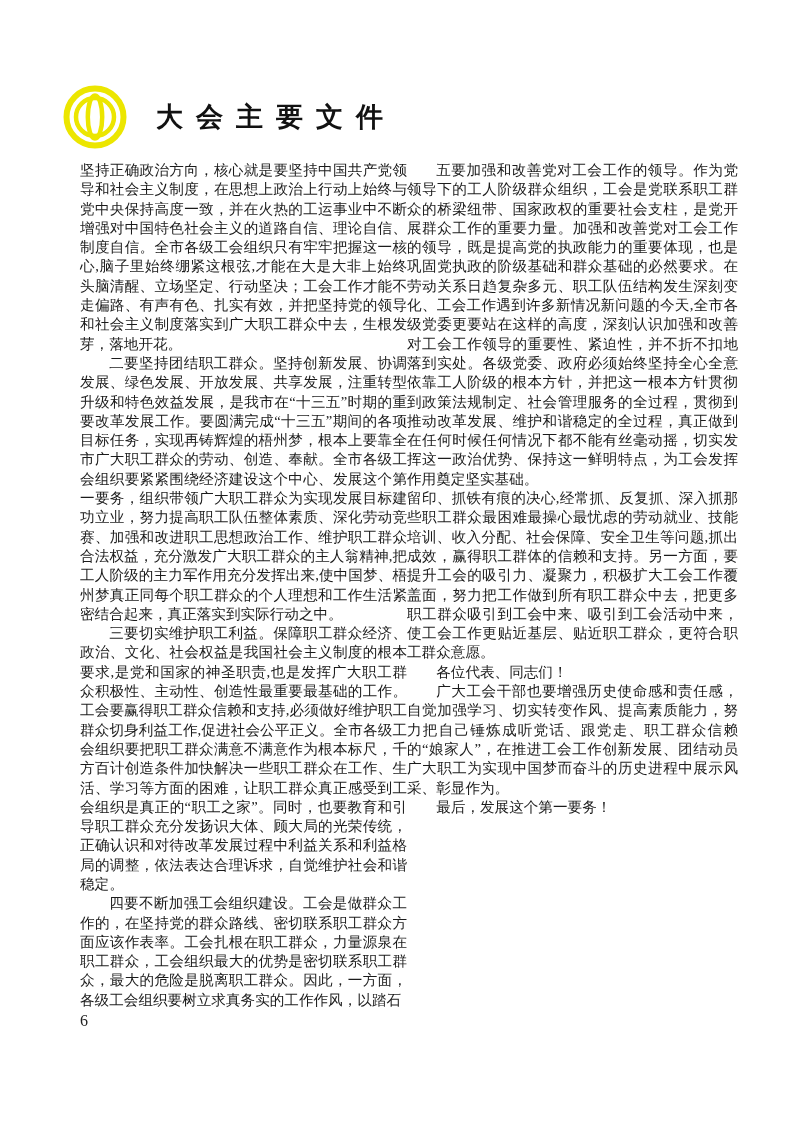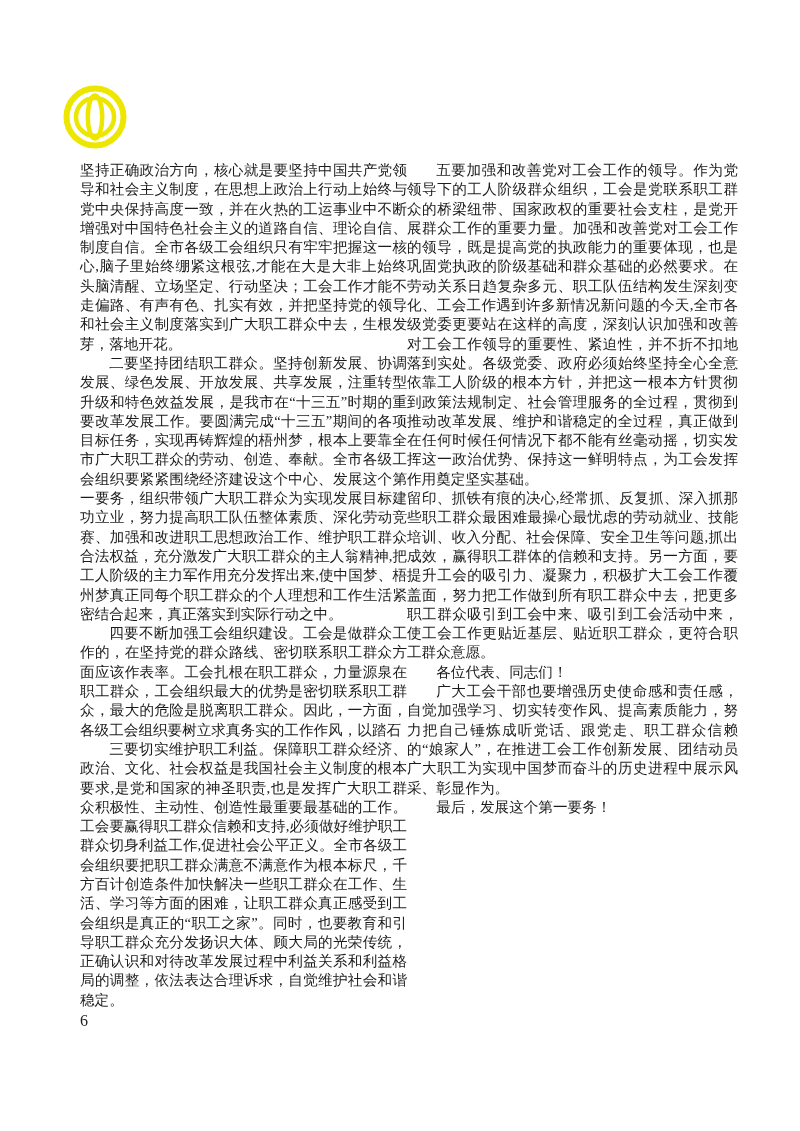--- a/index.html
+++ b/index.html
@@ -64,27 +64,28 @@
 <div class="page">
 
   <div class="header">
     <span>
       <svg class="emblem" viewBox="0 0 66 66" aria-hidden="true">
         <circle cx="33" cy="33" r="28.5" stroke-width="6"></circle>
         <circle cx="33" cy="33" r="19" stroke-width="4.5"></circle>
         <ellipse cx="33" cy="33" rx="7.2" ry="21.5" stroke-width="4.5"></ellipse>
       </svg>
     </span>
+    <h1 class="page-title">大会主要文件</h1>
   </div>
 
   <div class="col col-left" id="col-left">
       <p class="para">坚持正确政治方向，核心就是要坚持中国共产党领导和社会主义制度，在思想上政治上行动上始终与党中央保持高度一致，并在火热的工运事业中不断增强对中国特色社会主义的道路自信、理论自信、制度自信。全市各级工会组织只有牢牢把握这一核心,脑子里始终绷紧这根弦,才能在大是大非上始终头脑清醒、立场坚定、行动坚决；工会工作才能不走偏路、有声有色、扎实有效，并把坚持党的领导和社会主义制度落实到广大职工群众中去，生根发芽，落地开花。</p>
       <p class="para indent">二要坚持团结职工群众。坚持创新发展、协调发展、绿色发展、开放发展、共享发展，注重转型升级和特色效益发展，是我市在“十三五”时期的重要改革发展工作。要圆满完成“十三五”期间的各项目标任务，实现再铸辉煌的梧州梦，根本上要靠全市广大职工群众的劳动、创造、奉献。全市各级工会组织要紧紧围绕经济建设这个中心、发展这个第一要务，组织带领广大职工群众为实现发展目标建功立业，努力提高职工队伍整体素质、深化劳动竞赛、加强和改进职工思想政治工作、维护职工群众合法权益，充分激发广大职工群众的主人翁精神,把工人阶级的主力军作用充分发挥出来,使中国梦、梧州梦真正同每个职工群众的个人理想和工作生活紧密结合起来，真正落实到实际行动之中。</p>
+      <p class="para indent">三要切实维护职工利益。保障职工群众经济、政治、文化、社会权益是我国社会主义制度的根本要求,是党和国家的神圣职责,也是发挥广大职工群众积极性、主动性、创造性最重要最基础的工作。工会要赢得职工群众信赖和支持,必须做好维护职工群众切身利益工作,促进社会公平正义。全市各级工会组织要把职工群众满意不满意作为根本标尺，千方百计创造条件加快解决一些职工群众在工作、生活、学习等方面的困难，让职工群众真正感受到工会组织是真正的“职工之家”。同时，也要教育和引导职工群众充分发扬识大体、顾大局的光荣传统，正确认识和对待改革发展过程中利益关系和利益格局的调整，依法表达合理诉求，自觉维护社会和谐稳定。</p>
       <p class="para indent">四要不断加强工会组织建设。工会是做群众工作的，在坚持党的群众路线、密切联系职工群众方面应该作表率。工会扎根在职工群众，力量源泉在职工群众，工会组织最大的优势是密切联系职工群众，最大的危险是脱离职工群众。因此，一方面，各级工会组织要树立求真务实的工作作风，以踏石</p>
-      <p class="para indent">三要切实维护职工利益。保障职工群众经济、政治、文化、社会权益是我国社会主义制度的根本要求,是党和国家的神圣职责,也是发挥广大职工群众积极性、主动性、创造性最重要最基础的工作。工会要赢得职工群众信赖和支持,必须做好维护职工群众切身利益工作,促进社会公平正义。全市各级工会组织要把职工群众满意不满意作为根本标尺，千方百计创造条件加快解决一些职工群众在工作、生活、学习等方面的困难，让职工群众真正感受到工会组织是真正的“职工之家”。同时，也要教育和引导职工群众充分发扬识大体、顾大局的光荣传统，正确认识和对待改革发展过程中利益关系和利益格局的调整，依法表达合理诉求，自觉维护社会和谐稳定。</p>
     </div>
   <div class="col col-right" id="col-right">
       <p class="para indent">五要加强和改善党对工会工作的领导。作为党领导下的工人阶级群众组织，工会是党联系职工群众的桥梁纽带、国家政权的重要社会支柱，是党开展群众工作的重要力量。加强和改善党对工会工作的领导，既是提高党的执政能力的重要体现，也是巩固党执政的阶级基础和群众基础的必然要求。在劳动关系日趋复杂多元、职工队伍结构发生深刻变化、工会工作遇到许多新情况新问题的今天,全市各级党委更要站在这样的高度，深刻认识加强和改善对工会工作领导的重要性、紧迫性，并不折不扣地落到实处。各级党委、政府必须始终坚持全心全意依靠工人阶级的根本方针，并把这一根本方针贯彻到政策法规制定、社会管理服务的全过程，贯彻到推动改革发展、维护和谐稳定的全过程，真正做到在任何时候任何情况下都不能有丝毫动摇，切实发挥这一政治优势、保持这一鲜明特点，为工会发挥作用奠定坚实基础。</p>
       <p class="para">留印、抓铁有痕的决心,经常抓、反复抓、深入抓那些职工群众最困难最操心最忧虑的劳动就业、技能培训、收入分配、社会保障、安全卫生等问题,抓出成效，赢得职工群体的信赖和支持。另一方面，要提升工会的吸引力、凝聚力，积极扩大工会工作覆盖面，努力把工作做到所有职工群众中去，把更多职工群众吸引到工会中来、吸引到工会活动中来，使工会工作更贴近基层、贴近职工群众，更符合职工群众意愿。</p>
       <p class="para indent">各位代表、同志们！</p>
       <p class="para indent">广大工会干部也要增强历史使命感和责任感，自觉加强学习、切实转变作风、提高素质能力，努力把自己锤炼成听党话、跟党走、职工群众信赖的“娘家人”，在推进工会工作创新发展、团结动员广大职工为实现中国梦而奋斗的历史进程中展示风采、彰显作为。</p>
       <p class="para indent">最后，发展这个第一要务！</p>
     </div>
 
   <div class="page-number">6</div>

